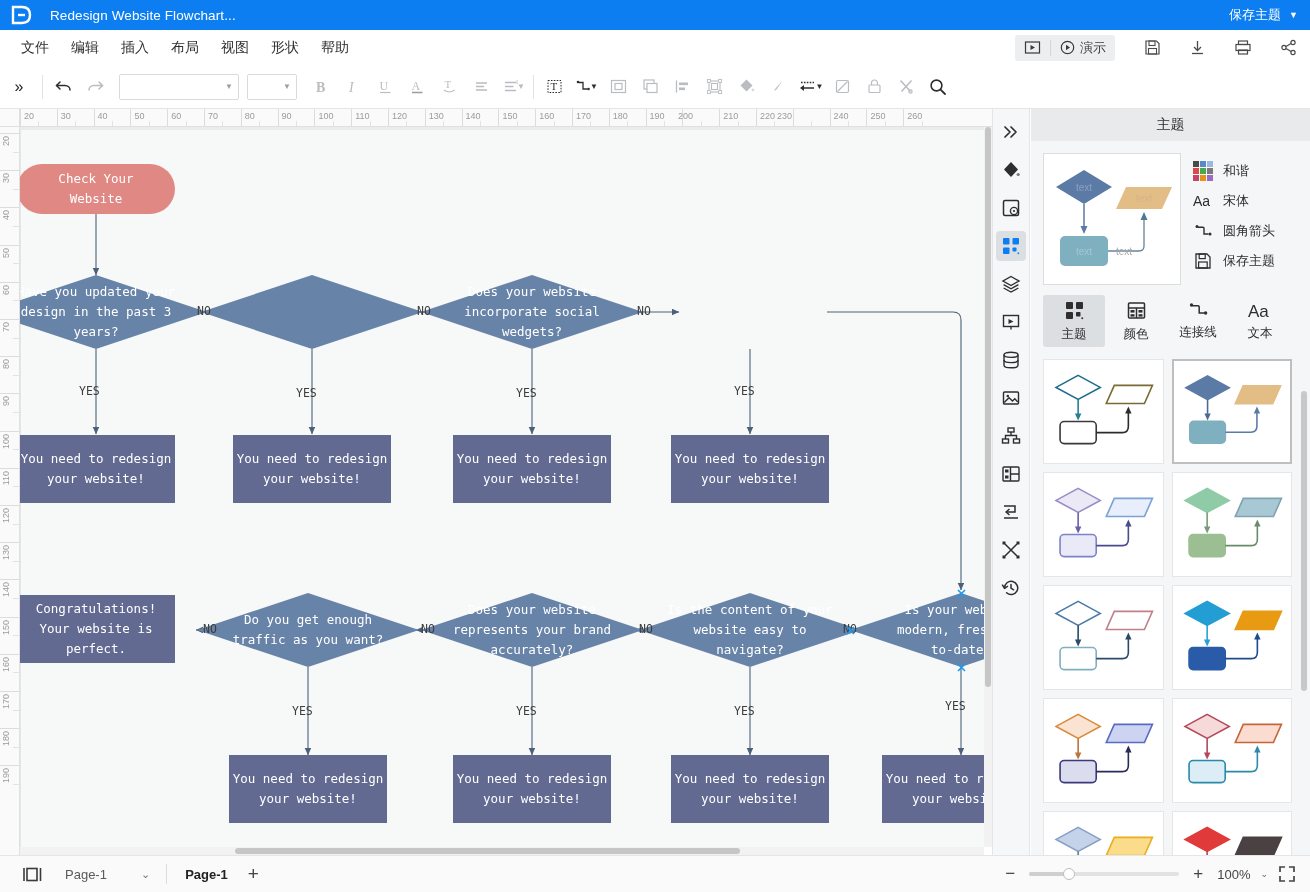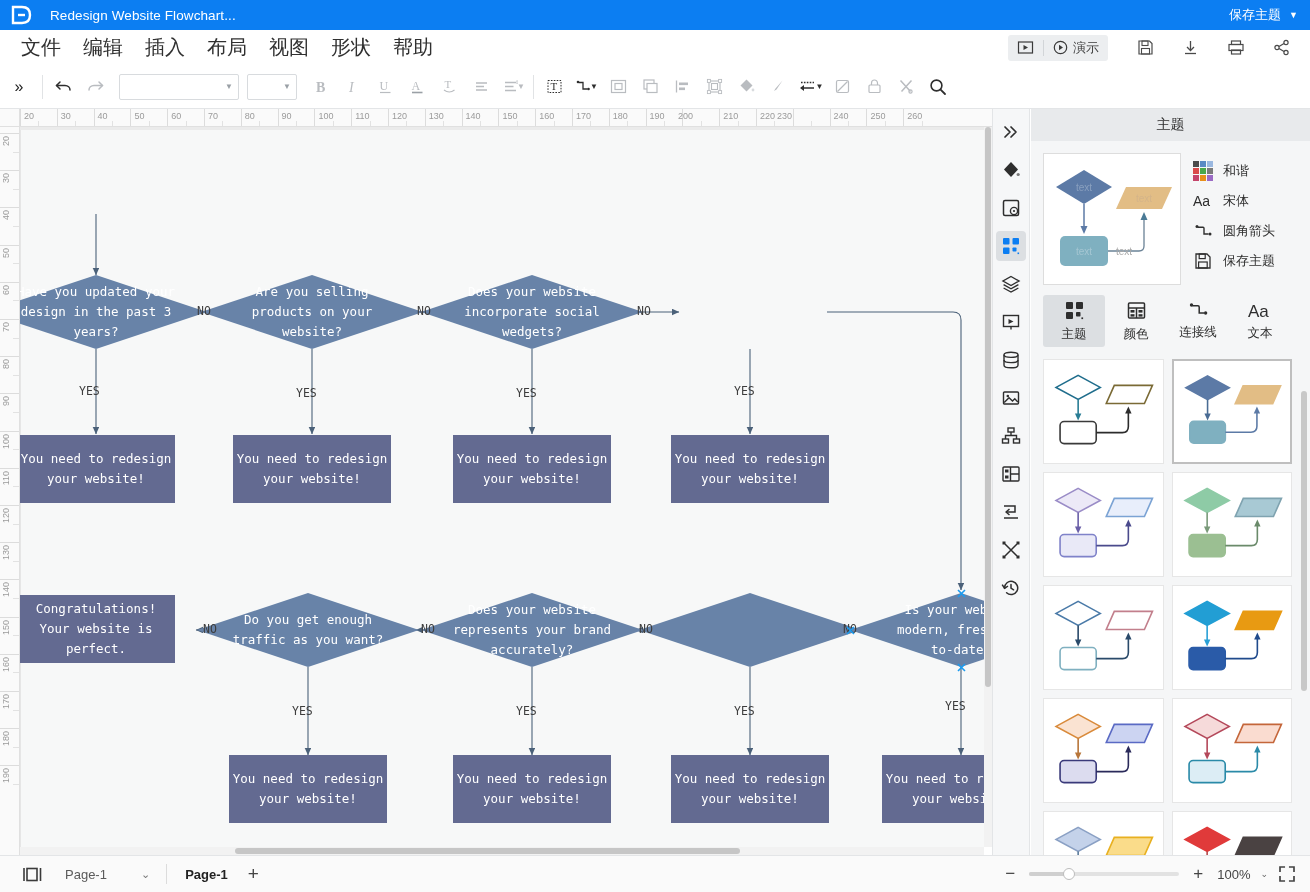--- a/index.html
+++ b/index.html
@@ -24,24 +24,24 @@
   .tb-right { margin-left: auto; display: flex; align-items: center; padding-right: 12px; }
   .user-name { color: #fff; font-size: 13px; }
   .user-caret { color: #fff; font-size: 9px; margin-left: 8px; }
 
   
   .menubar {
     position: absolute; top: 30px; left: 0; width: 1310px; height: 35px;
     background: #fff; display: flex; align-items: center; padding-left: 10px;
   }
   .menu-item {
-    font-size: 20px; color: #303030; padding: 5px 11px; cursor: default;
+    font-size: 14px; color: #303030; padding: 5px 11px; cursor: default;
     border-radius: 3px;
   }
-  .menu-right { margin-left: auto; display: flex; align-items: center; padding-right: 13px; gap: 14px; }
+  .menu-right { margin-left: auto; display: flex; align-items: center; padding-right: 6px; gap: 14px; }
   .seg {
     display: flex; align-items: center; background: #eceef0; border-radius: 3px; overflow: hidden;
     margin-right: 8px;
   }
   .seg-btn {
     display: flex; align-items: center; gap: 5px; padding: 4px 9px; font-size: 13px; color: #3a3a3a;
   }
   .seg-div { width: 1px; height: 16px; background: #d2d5d8; }
   .mi-icon { color: #4a4a4a; display: inline-flex; }
   .tool-plain { padding: 4px 7px; display: flex; align-items: center; color: #4a4a4a; }
@@ -628,32 +628,33 @@
               <path d="M287 537 L287 625" marker-end="url(#ah)"></path>
 
               <path d="M511 537 L511 625" marker-end="url(#ah)"></path>
 
               <path d="M729 537 L729 625" marker-end="url(#ah)"></path>
 
               <path d="M940 537 L940 625" marker-end="url(#ah)"></path>
             </g>
           </svg>
 
+          <div class="node n-start" style="left:-4px;top:34px;width:158px;height:50px">
+            <span>Check Your
+Website</span>
+          </div>
 
           <div class="node n-dia" style="left:-36px;top:145px;width:222px;height:74px">
             <div class="dia-shape"></div>
             <span class="dia-text">Have you updated your
 design in the past 3
 years?</span>
           </div>
           <div class="node n-dia" style="left:180px;top:145px;width:222px;height:74px">
             <div class="dia-shape"></div>
-            <span class="dia-text">Are you selling
-products on your
-website?</span>
           </div>
           <div class="node n-dia" style="left:400px;top:145px;width:222px;height:74px">
             <div class="dia-shape"></div>
             <span class="dia-text">Does your website
 incorporate social
 wedgets?</span>
           </div>
 
           <div class="node n-box" style="left:-4px;top:305px;width:158px;height:68px">
             <span>You need to redesign
@@ -683,20 +684,23 @@
 perfect.</span>
           </div>
           <div class="node n-dia" style="left:400px;top:463px;width:222px;height:74px">
             <div class="dia-shape"></div>
             <span class="dia-text">Does your website
 represents your brand
 accurately?</span>
           </div>
           <div class="node n-dia" style="left:618px;top:463px;width:222px;height:74px">
             <div class="dia-shape"></div>
+            <span class="dia-text">Is the content of your
+website easy to
+navigate?</span>
           </div>
           <div class="node n-dia" style="left:829px;top:463px;width:222px;height:74px">
             <div class="dia-shape"></div>
             <span class="dia-text">Is your website
 modern, fresh, up
 to-date?</span>
           </div>
 
           <svg class="sel-x" style="left:936px;top:459px">
               <path d="M1 1 L8 8 M8 1 L1 8" stroke="#1a9bf0" stroke-width="1.6"></path>

